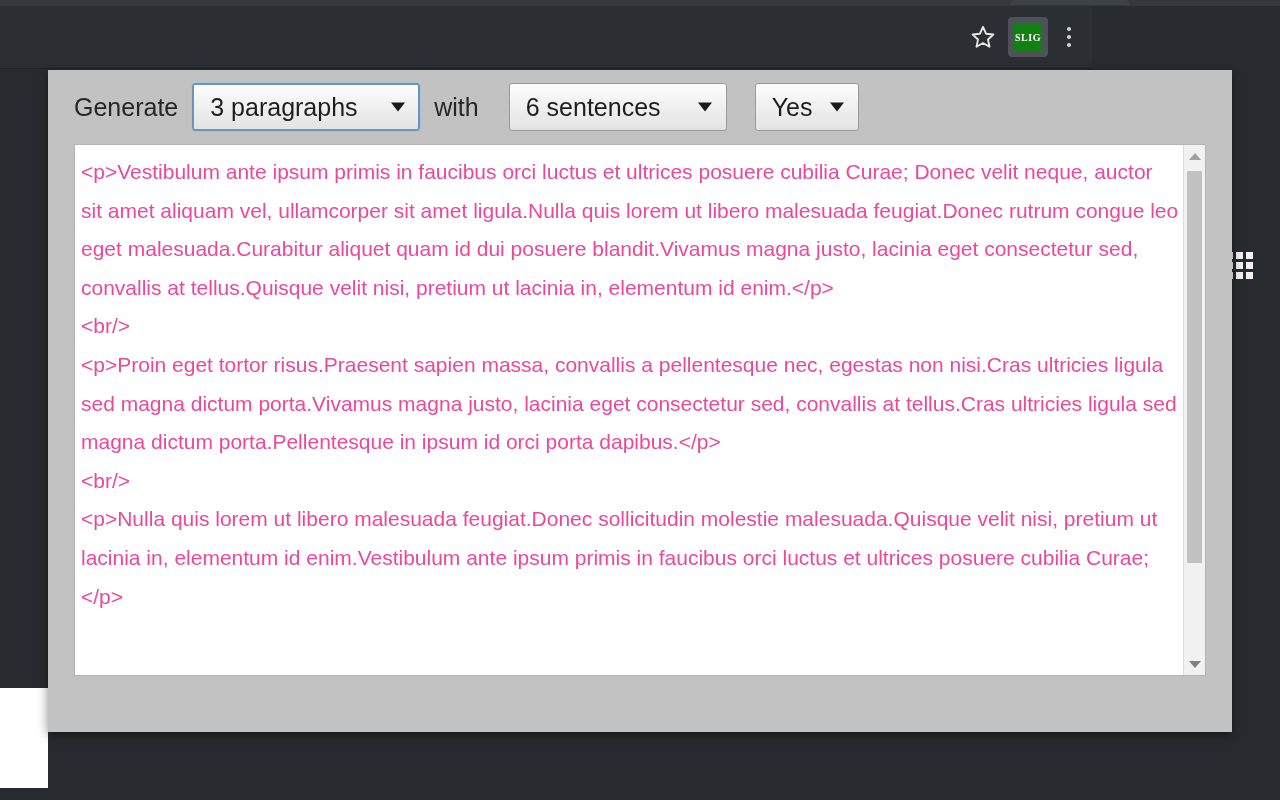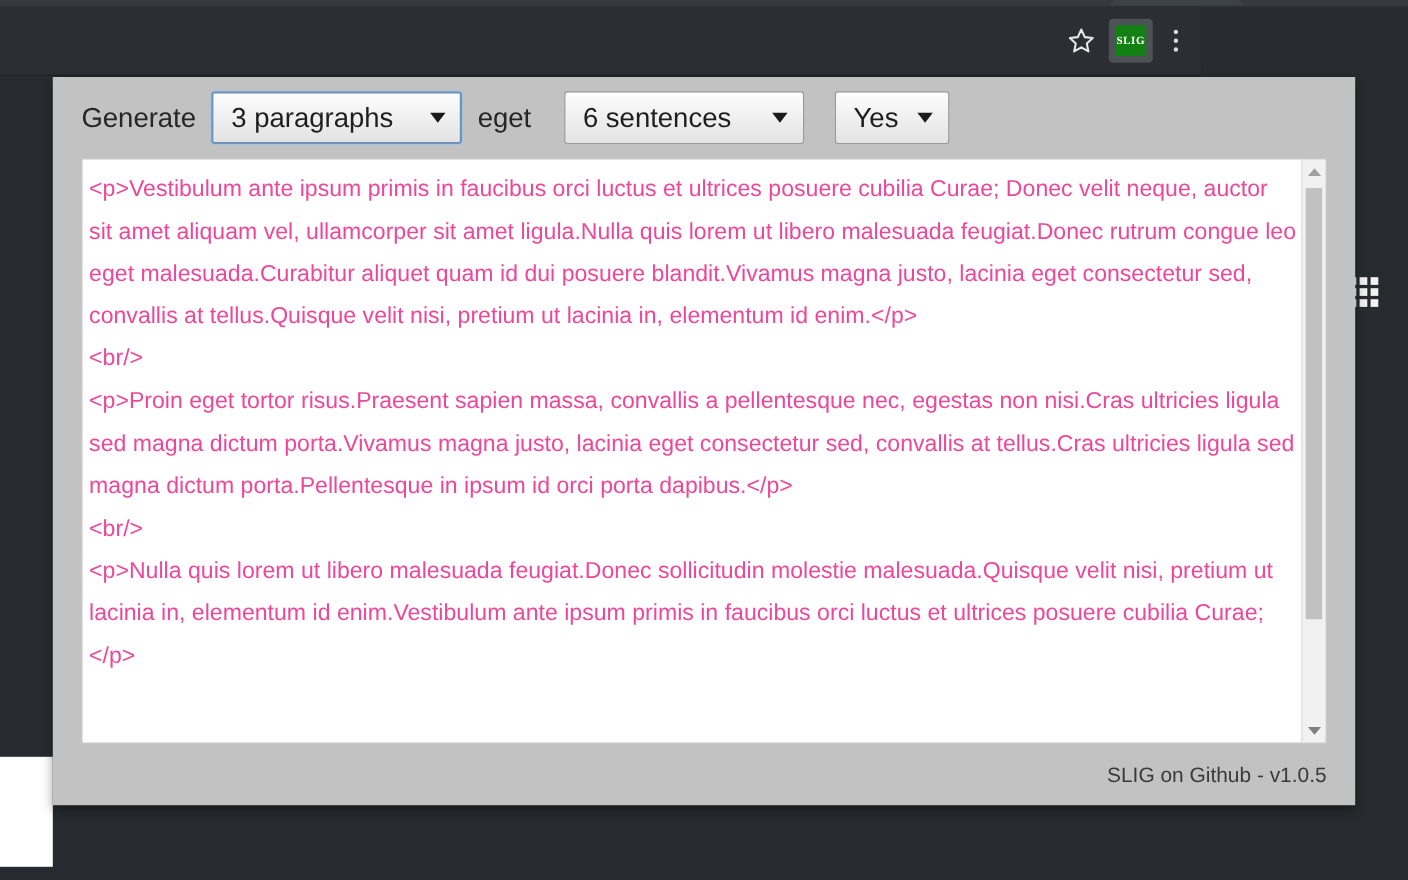--- a/index.html
+++ b/index.html
@@ -317,21 +317,21 @@
       <span class="gap-s"></span>
 
       <span class="sel-wrap focused">
         <select class="sel sel-paragraphs">
           <option>3 paragraphs</option>
         </select>
         <span class="arrow"></span>
       </span>
       <span class="gap-s"></span>
 
-      <span class="ctl-label">eget</span>
+      <span class="ctl-label">with</span>
       <span class="gap-s"></span>
 
       <span class="sel-wrap">
         <select class="sel sel-sentences">
           <option>6 sentences</option>
         </select>
         <span class="arrow"></span>
       </span>
       <span class="gap-s"></span>
 
@@ -357,18 +357,15 @@
         <div class="sb-btn sb-up">
           <span class="tri-up"></span>
         </div>
         <div class="sb-thumb"></div>
         <div class="sb-btn sb-down">
           <span class="tri-down"></span>
         </div>
       </div>
     </div>
 
-    <div class="popup-footer">
-      <a href="#" class="footer-link">SLIG on Github - v1.0.5</a>
-    </div>
 
   </div>
 </div>
 
 </body></html>

